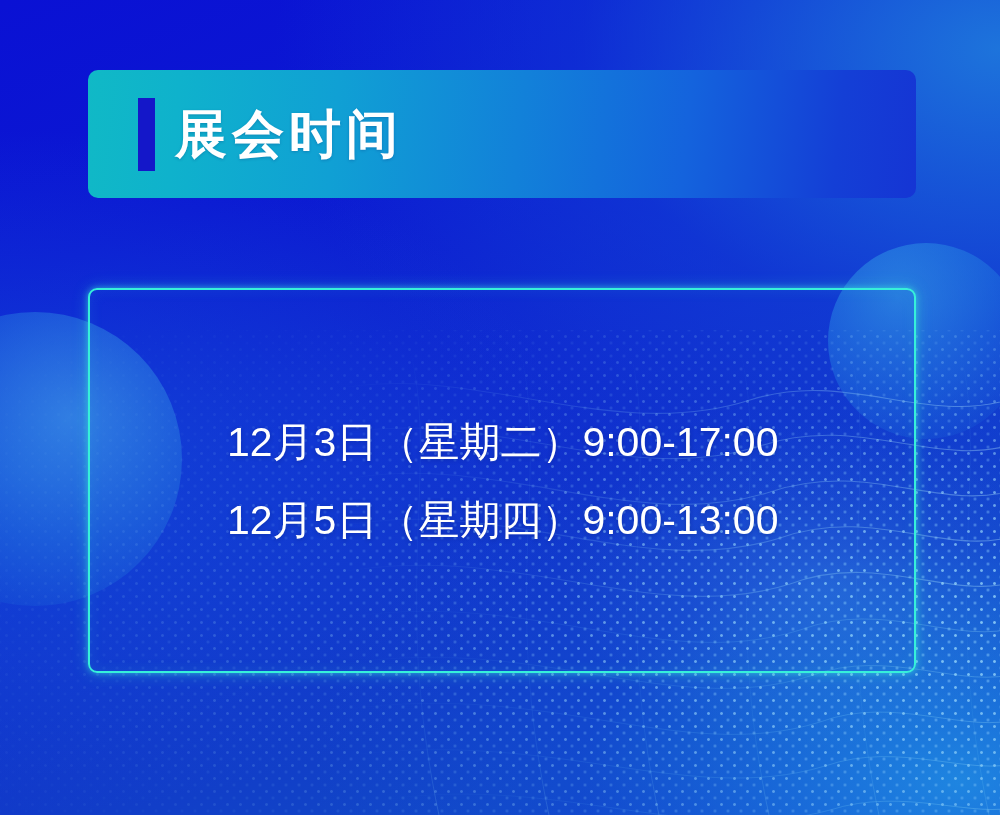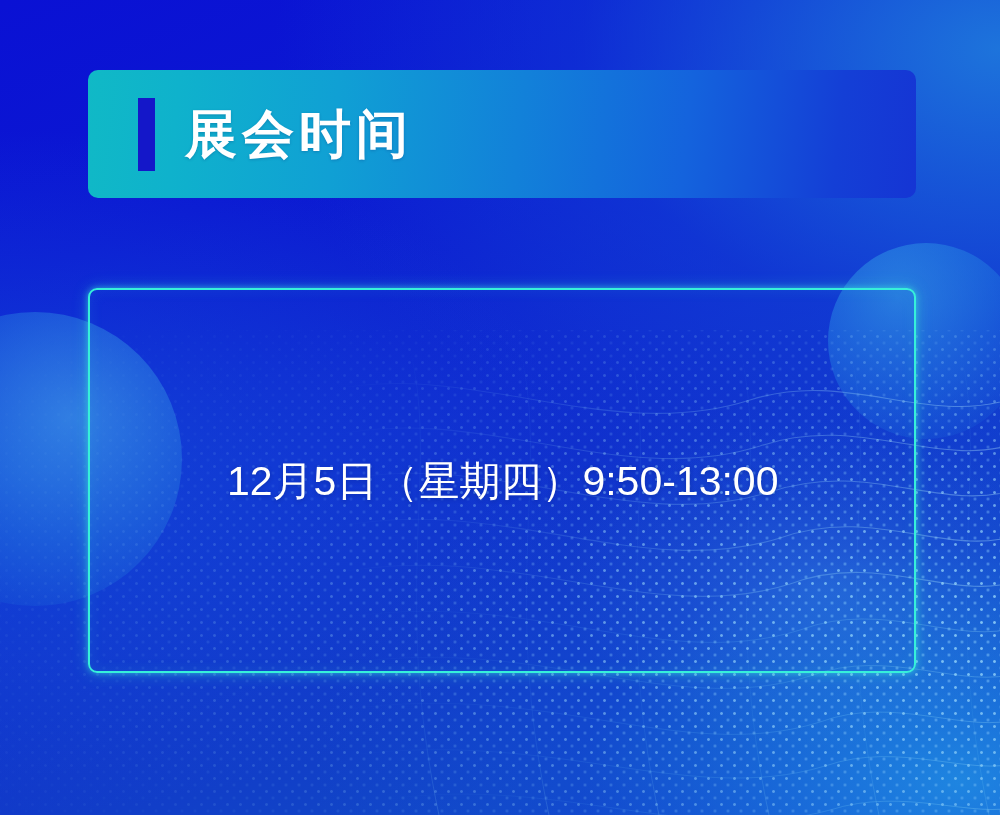--- a/index.html
+++ b/index.html
@@ -83,21 +83,21 @@
     display:flex;
     align-items:center;
   }
   .accent-bar {
     width:17px; height:73px;
     margin-left:50px;
     background:#1417c9;
     flex:0 0 auto;
   }
   .header-title {
-    margin-left:30px;
+    margin-left:20px;
     color:#ffffff;
     font-size:52px;
     font-weight:bold;
     letter-spacing:5px;
     line-height:1;
     white-space:nowrap;
     text-shadow:0 1px 3px rgba(0,20,90,0.22);
   }
 
   
@@ -174,16 +174,17 @@
     </svg>
     <div class="mesh-glow"></div>
   </div>
 
   <div class="header-bar">
     <div class="accent-bar"></div>
     <div class="header-title">展会时间</div>
   </div>
 
   <div class="frame">
-    <div class="date-line">12月5日（星期四）9:50-13:00</div>
+    <div class="date-line">12月3日（星期二）9:00-17:00</div>
+    <div class="date-line">12月5日（星期四）9:00-13:00</div>
   </div>
 
 </div>
 
 </body></html>

